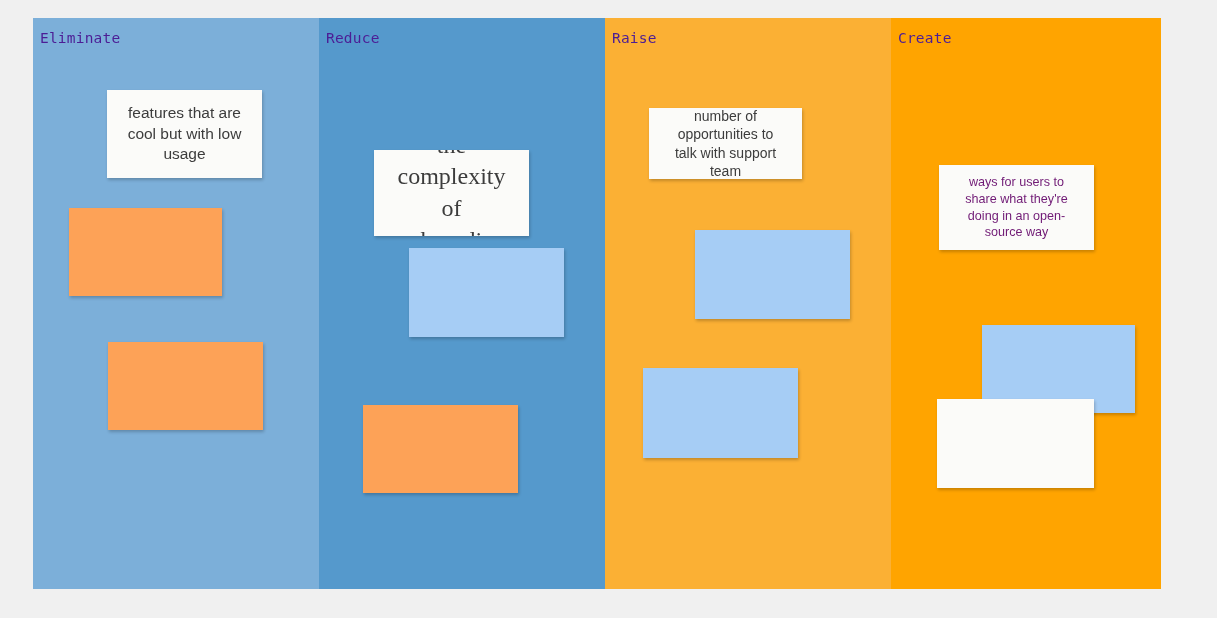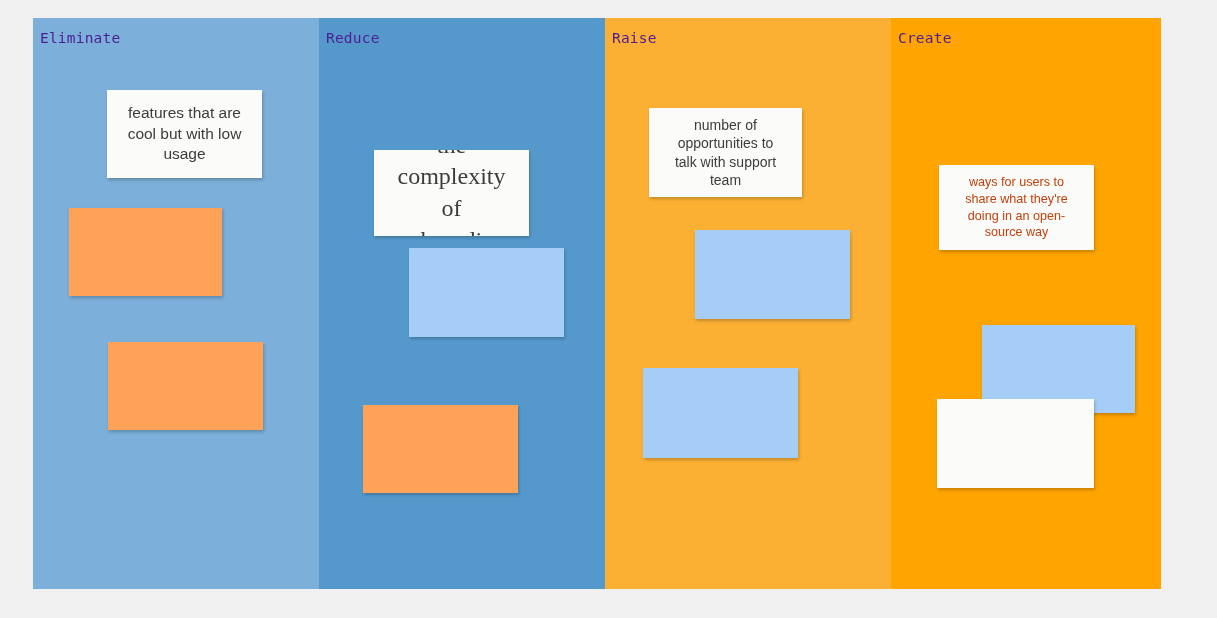--- a/index.html
+++ b/index.html
@@ -96,23 +96,23 @@
     <div class="note" style="left: 74px; top: 72px; width: 155px; height: 88px; background: rgb(251, 251, 249); color: rgb(60, 60, 60); z-index: 10;">
       <span class="note-text t-md">features that are cool but with low usage</span>
     </div>
     <div class="note blank" style="left: 36px; top: 190px; width: 153px; height: 88px; background: rgb(253, 162, 87); z-index: 11;"></div>
     <div class="note blank" style="left: 75px; top: 324px; width: 155px; height: 88px; background: rgb(253, 162, 87); z-index: 12;"></div>
     <div class="note" style="left: 341px; top: 132px; width: 155px; height: 86px; background: rgb(251, 251, 249); color: rgb(60, 60, 60); z-index: 10;">
       <span class="note-text t-lg">the complexity of onboarding</span>
     </div>
     <div class="note blank" style="left: 376px; top: 230px; width: 155px; height: 89px; background: rgb(166, 205, 245); z-index: 11;"></div>
     <div class="note blank" style="left: 330px; top: 387px; width: 155px; height: 88px; background: rgb(253, 162, 87); z-index: 12;"></div>
-    <div class="note" style="left: 616px; top: 90px; width: 153px; height: 89px; background: rgb(251, 251, 249); color: rgb(60, 60, 60); z-index: 10;">
+    <div class="note" style="left: 616px; top: 90px; width: 153px; height: 71px; background: rgb(251, 251, 249); color: rgb(60, 60, 60); z-index: 10;">
       <span class="note-text t-sm">number of opportunities to talk with support team</span>
     </div>
     <div class="note blank" style="left: 662px; top: 212px; width: 155px; height: 89px; background: rgb(166, 205, 245); z-index: 11;"></div>
     <div class="note blank" style="left: 610px; top: 350px; width: 155px; height: 90px; background: rgb(166, 205, 245); z-index: 12;"></div>
-    <div class="note" style="left: 906px; top: 147px; width: 155px; height: 85px; background: rgb(251, 251, 249); color: #c2410c; z-index: 10;">
+    <div class="note" style="left: 906px; top: 147px; width: 155px; height: 85px; background: rgb(251, 251, 249); color: #701a75; z-index: 10;">
       <span class="note-text t-xs">ways for users to share what they're doing in an open-source way</span>
     </div>
     <div class="note blank" style="left: 949px; top: 307px; width: 153px; height: 88px; background: rgb(166, 205, 245); z-index: 11;"></div>
     <div class="note blank" style="left: 904px; top: 381px; width: 157px; height: 89px; background: rgb(251, 251, 249); z-index: 12;"></div>
   </div>
 
 </body></html>

